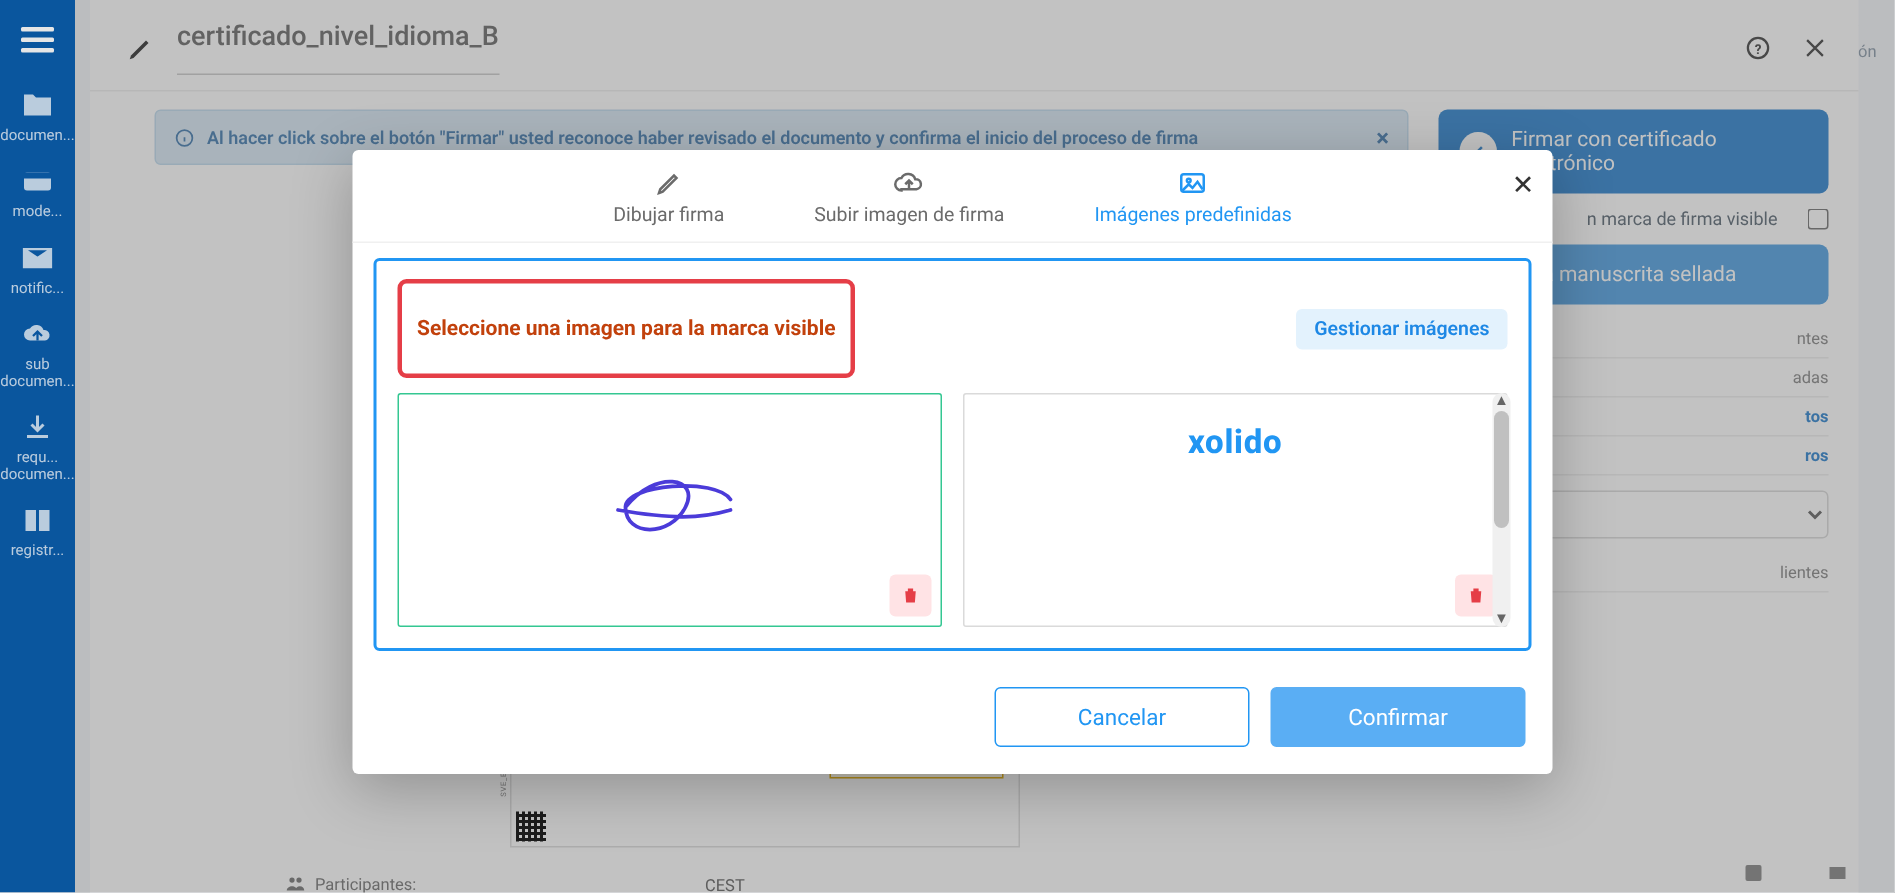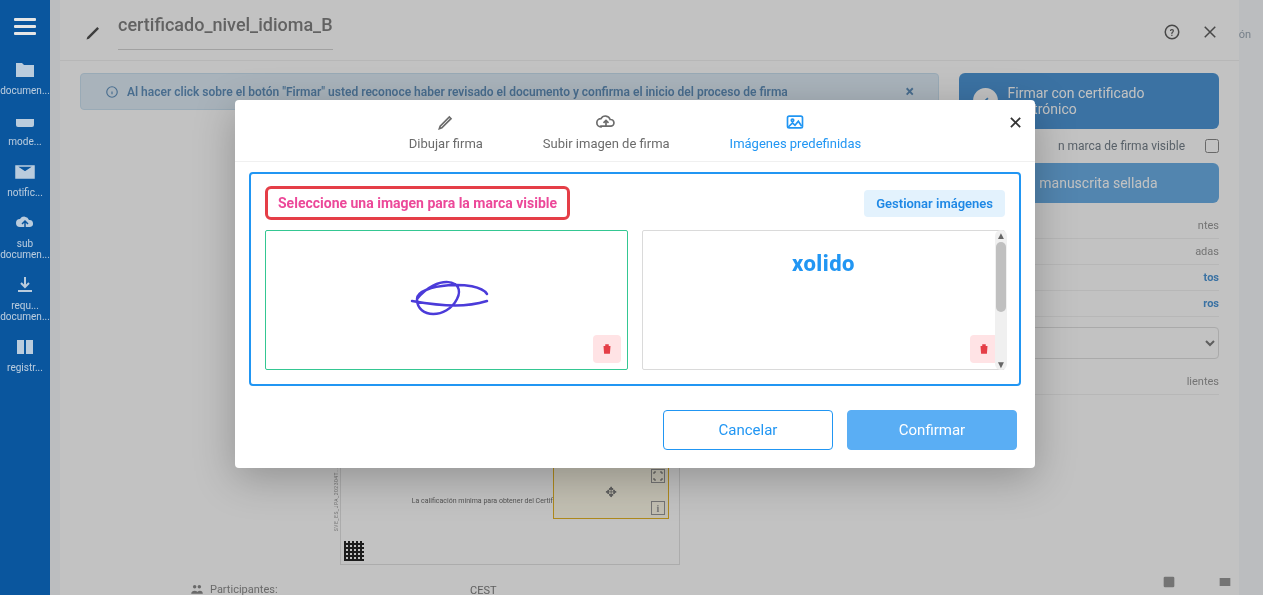--- a/index.html
+++ b/index.html
@@ -87,27 +87,28 @@
   .bg-body {
     display: flex;
     gap: 20px;
     padding: 12px 20px;
   }
   .bg-left { flex: 1; }
   .alert-strip {
     background: #d6eaf9;
     border: 1px solid #bcdcf3;
     border-radius: 4px;
-    padding: 8px 24px;
+    padding: 8px 12px;
     display: flex;
     align-items: center;
     gap: 8px;
     font-size: 12px;
     color: #3a7fbf;
     font-weight: 600;
+    margin-left: 23px;
   }
   .alert-strip .ax { margin-left: auto; font-weight: bold; color: #3a7fbf; cursor: pointer; font-size: 16px; }
   .info-circ { width: 14px; height: 14px; flex-shrink: 0; }
   .info-circ svg { width: 14px; height: 14px; fill: none; stroke: #3a7fbf; stroke-width: 2;}
 
   .bg-right {
     width: 260px;
     display: flex;
     flex-direction: column;
     gap: 10px;
@@ -240,22 +241,22 @@
     border: 2px solid #2196f3;
     border-radius: 4px;
     padding: 12px 14px 14px 14px;
   }
   .modal-body-head {
     display: flex; align-items: center; justify-content: space-between; gap: 10px;
   }
   .highlight-box {
     border: 3px solid #e53e47;
     border-radius: 6px;
-    padding: 6px 10px;
-    font-size: 14px; font-weight: 700; color: #ec4899;
+    padding: 22px 10px;
+    font-size: 14px; font-weight: 700; color: #c2410c;
   }
   .manage-link {
     background: #e3f2fd;
     color: #1e88e5;
     padding: 6px 12px;
     border-radius: 4px;
     font-size: 13px;
     font-weight: 600;
     cursor: pointer;
   }
@@ -280,21 +281,21 @@
     border-radius: 5px;
   }
   .cards-scroll .arrow {
     position: absolute; left: 0; right: 0; text-align: center; font-size: 10px; color: #666;
   }
   .cards-scroll .up { top: 0; }
   .cards-scroll .down { bottom: 0; }
 
   .card {
     flex: 1;
-    height: 140px;
+    height: 156px;
     border: 1px solid #dadada;
     border-radius: 2px;
     background: #fff;
     position: relative;
     display: flex;
     align-items: center;
     justify-content: center;
   }
   .card.selected { border: 1px solid #34c792; }
   .card .trash {

